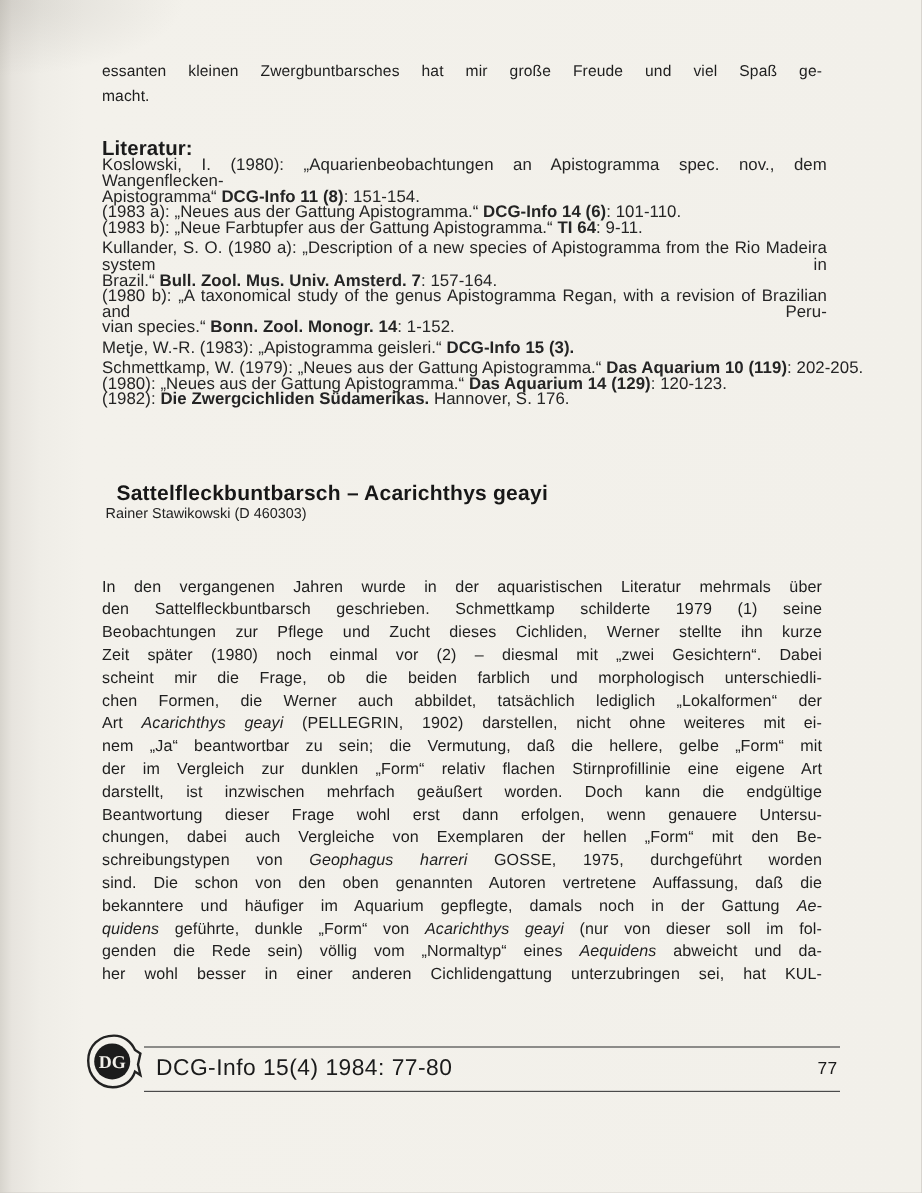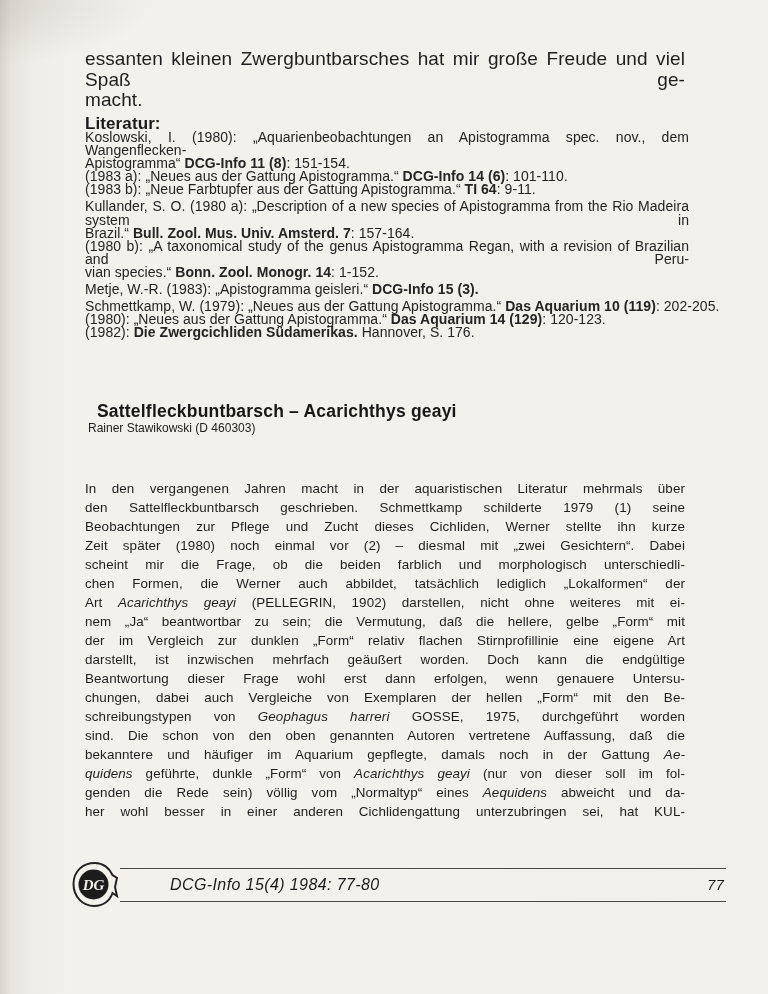--- a/index.html
+++ b/index.html
@@ -15,21 +15,21 @@
     font-family: "Liberation Sans", "DejaVu Sans", sans-serif;
     color: #1e1e1e;
     -webkit-font-smoothing: antialiased;
   }
 
   .abs { position: absolute; }
 
   
   .intro {
     top: 49px; left: 85px; width: 600px;
-    font-size: 19px; line-height: 20.5px; letter-spacing: 0.1px;
+    font-size: 13px; line-height: 20.5px; letter-spacing: 0.1px;
   }
 
   
   .lit-heading {
     top: 114px; left: 85px;
     font-size: 17px; font-weight: 700; letter-spacing: 0.1px;
     color: #1b1b1b;
   }
 
   
@@ -58,34 +58,34 @@
   }
 
   
   .line { text-align: left; white-space: nowrap; }
   .line.fill { white-space: normal; text-align: justify; text-align-last: justify; }
   .b { font-weight: 700; }
   .i { font-style: italic; margin-top: 43px; }
 
   
   .footer {
-    top: 860px; left: 70px; right: 42px;
-    display: flex; align-items: center; font-style: italic;
+    top: 860px; left: 70px; right: 68px;
+    display: flex; align-items: flex-end;
   }
   .footer-logo {
     flex: 0 0 50px; width: 50px; height: 50px; position: relative;
   }
   .footer-content {
     flex: 1;
     border-top: 1.5px solid #4a4a4a;
     border-bottom: 1.5px solid #4a4a4a;
     display: flex; align-items: center; justify-content: space-between;
     padding: 7px 2px 7px 10px;
   }
-  .footer-citation { font-size: 16px; letter-spacing: 0.4px; color: #1b1b1b; margin-left: 40px; }
+  .footer-citation { font-size: 19px; letter-spacing: 0.4px; color: #1b1b1b; }
   .footer-pagenum  { font-size: 14.5px; letter-spacing: 0.3px; color: #1b1b1b; margin-left: 48px; }
 </style>
 </head>
 <body>
 
 <div class="page">
 
   <div class="abs intro">
       <div class="line fill"><span>essanten kleinen Zwergbuntbarsches hat mir große Freude und viel Spaß ge-</span></div>
       <div class="line"><span>macht.</span></div>
@@ -106,21 +106,21 @@
       <div class="line gap"><span>Schmettkamp, W. (1979): „Neues aus der Gattung Apistogramma.“ </span><span class="b">Das Aquarium 10 (119)</span><span>: 202-205.</span></div>
       <div class="line"><span>(1980): „Neues aus der Gattung Apistogramma.“ </span><span class="b">Das Aquarium 14 (129)</span><span>: 120-123.</span></div>
       <div class="line"><span>(1982): </span><span class="b">Die Zwergcichliden Südamerikas.</span><span> Hannover, S. 176.</span></div>
     </div>
 
   <h1 class="abs title" style="margin:12px">Sattelfleckbuntbarsch – Acarichthys geayi</h1>
 
   <div class="abs author">Rainer Stawikowski (D 460303)</div>
 
   <div class="abs bodytext">
-      <div class="line fill"><span>In den vergangenen Jahren macht in der aquaristischen Literatur mehrmals über</span></div>
+      <div class="line fill"><span>In den vergangenen Jahren wurde in der aquaristischen Literatur mehrmals über</span></div>
       <div class="line fill"><span>den Sattelfleckbuntbarsch geschrieben. Schmettkamp schilderte 1979 (1) seine</span></div>
       <div class="line fill"><span>Beobachtungen zur Pflege und Zucht dieses Cichliden, Werner stellte ihn kurze</span></div>
       <div class="line fill"><span>Zeit später (1980) noch einmal vor (2) – diesmal mit „zwei Gesichtern“. Dabei</span></div>
       <div class="line fill"><span>scheint mir die Frage, ob die beiden farblich und morphologisch unterschiedli-</span></div>
       <div class="line fill"><span>chen Formen, die Werner auch abbildet, tatsächlich lediglich „Lokalformen“ der</span></div>
       <div class="line fill"><span>Art </span><span class="i">Acarichthys geayi</span><span> (PELLEGRIN, 1902) darstellen, nicht ohne weiteres mit ei-</span></div>
       <div class="line fill"><span>nem „Ja“ beantwortbar zu sein; die Vermutung, daß die hellere, gelbe „Form“ mit</span></div>
       <div class="line fill"><span>der im Vergleich zur dunklen „Form“ relativ flachen Stirnprofillinie eine eigene Art</span></div>
       <div class="line fill"><span>darstellt, ist inzwischen mehrfach geäußert worden. Doch kann die endgültige</span></div>
       <div class="line fill"><span>Beantwortung dieser Frage wohl erst dann erfolgen, wenn genauere Untersu-</span></div>

